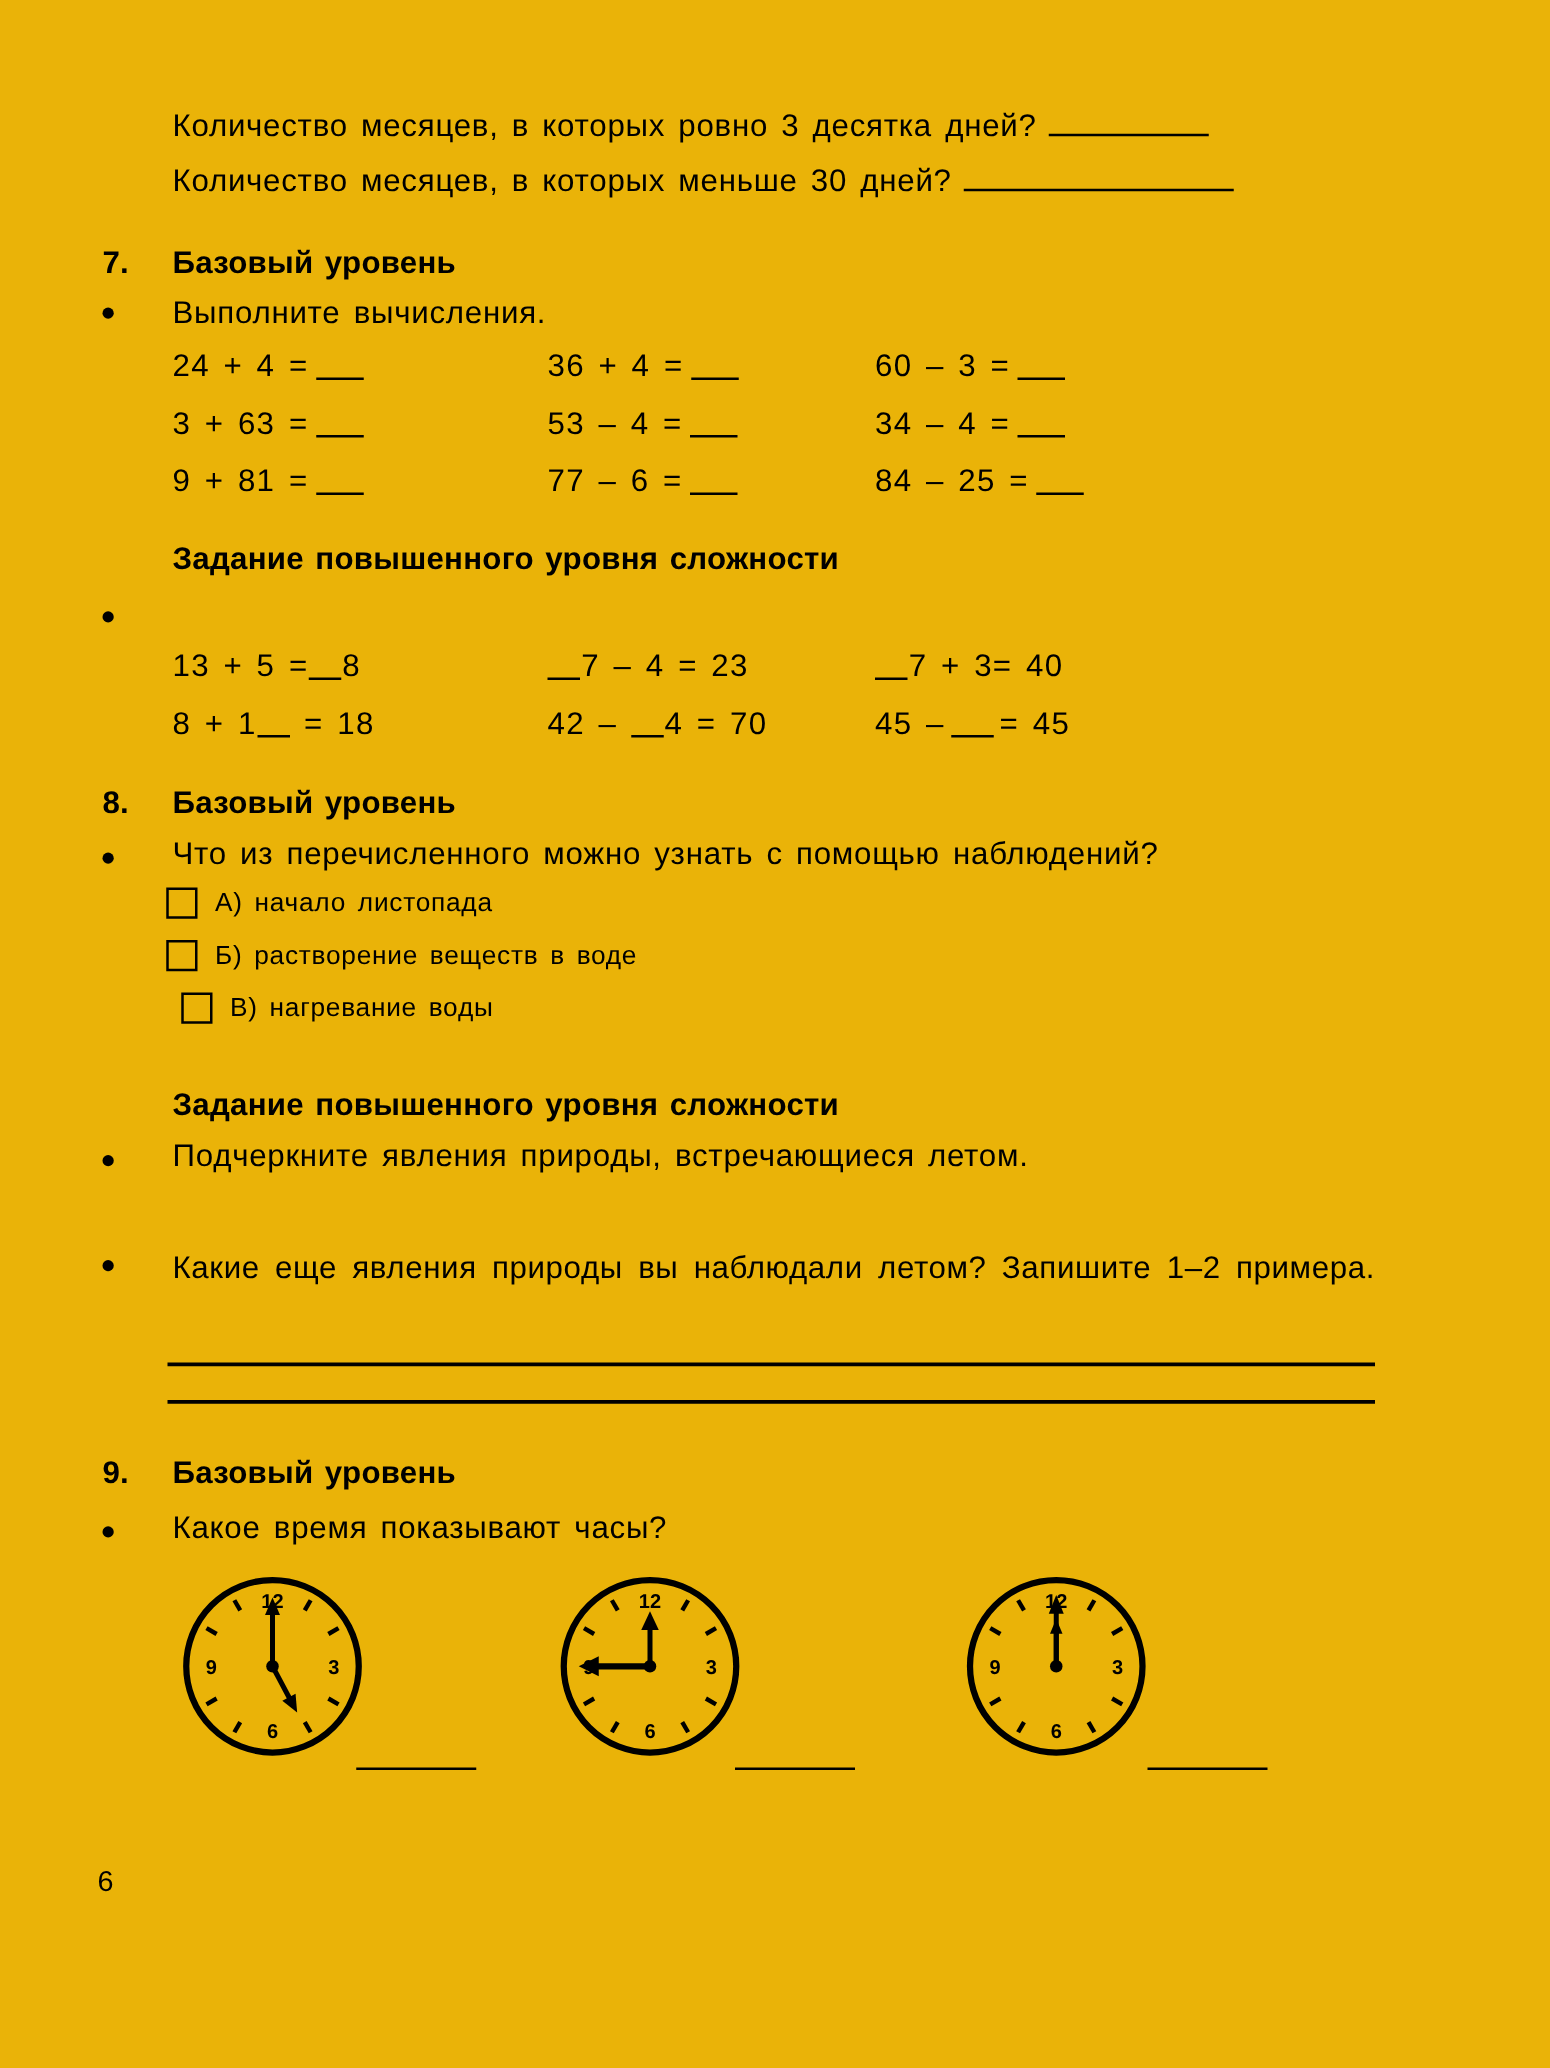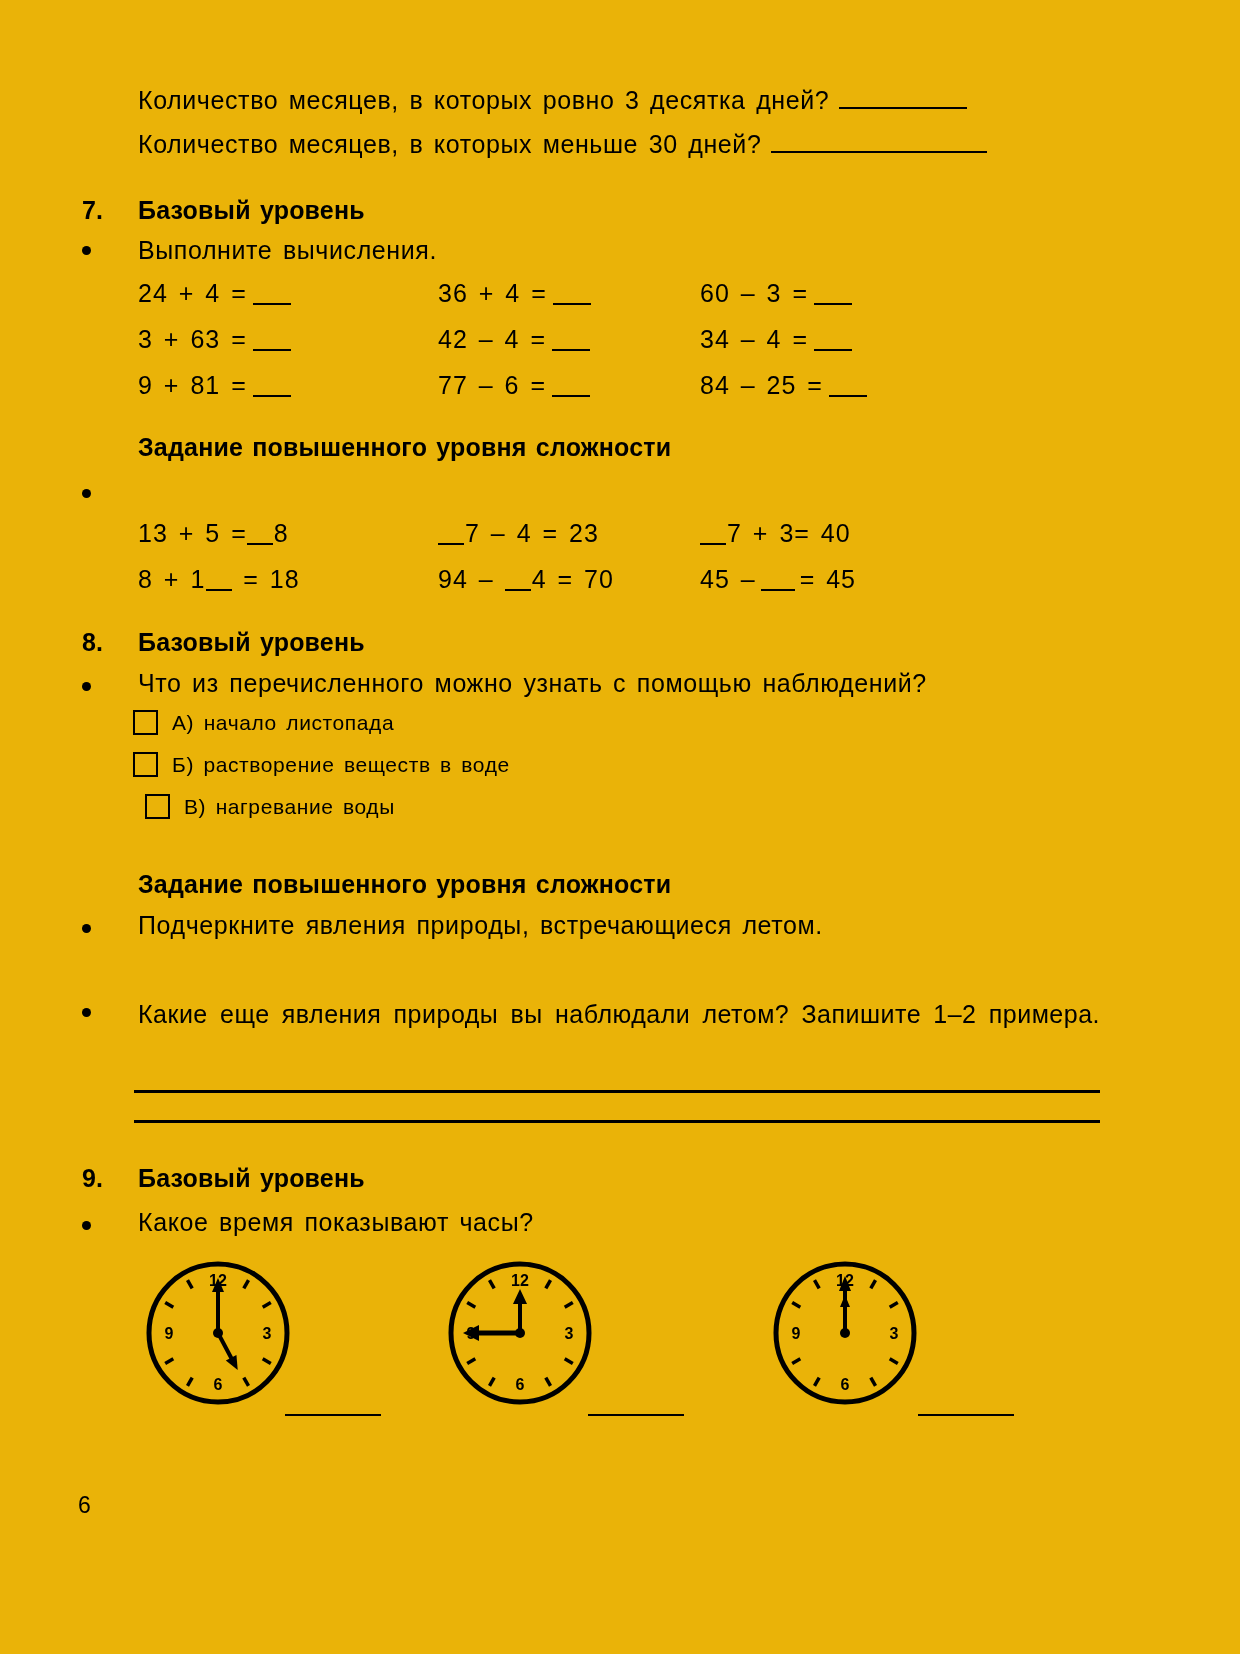--- a/index.html
+++ b/index.html
@@ -215,41 +215,41 @@
   <div class="bullet" style="top:246px;"></div>
   <div class="bullet-text" style="top:236px;">Выполните вычисления.</div>
 
   <div class="calc-row" style="top:279px;">
     <div class="calc-cell c0"><span>24 + 4 =</span><span class="ans-blank"></span></div>
     <div class="calc-cell c1"><span>36 + 4 =</span><span class="ans-blank"></span></div>
     <div class="calc-cell c2"><span>60 – 3 =</span><span class="ans-blank"></span></div>
   </div>
   <div class="calc-row" style="top:325px;">
     <div class="calc-cell c0"><span>3 + 63 =</span><span class="ans-blank"></span></div>
-    <div class="calc-cell c1"><span>42 – 4 =</span><span class="ans-blank"></span></div>
+    <div class="calc-cell c1"><span>53 – 4 =</span><span class="ans-blank"></span></div>
     <div class="calc-cell c2"><span>34 – 4 =</span><span class="ans-blank"></span></div>
   </div>
   <div class="calc-row" style="top:371px;">
     <div class="calc-cell c0"><span>9 + 81 =</span><span class="ans-blank"></span></div>
     <div class="calc-cell c1"><span>77 – 6 =</span><span class="ans-blank"></span></div>
     <div class="calc-cell c2"><span>84 – 25 =</span><span class="ans-blank"></span></div>
   </div>
 
   <div class="sub-head" style="top:433px;">Задание повышенного уровня сложности</div>
 
   <div class="bullet" style="top:489px;"></div>
 
   <div class="calc-row" style="top:519px;">
     <div class="calc-cell c0"><span>13 + 5 =</span><span class="pre-blank"></span><span>8</span></div>
     <div class="calc-cell c1"><span class="pre-blank"></span><span>7 – 4 = 23</span></div>
     <div class="calc-cell c2"><span class="pre-blank"></span><span>7 + 3= 40</span></div>
   </div>
   <div class="calc-row" style="top:565px;">
     <div class="calc-cell c0"><span>8 + 1</span><span class="post-blank"></span>&nbsp;<span>= 18</span></div>
-    <div class="calc-cell c1"><span>94 –</span>&nbsp;<span class="pre-blank"></span><span>4 = 70</span></div>
+    <div class="calc-cell c1"><span>42 –</span>&nbsp;<span class="pre-blank"></span><span>4 = 70</span></div>
     <div class="calc-cell c2"><span>45 –</span><span class="mid-blank"></span><span>= 45</span></div>
   </div>
 
   <div class="task-num" style="top:628px;">8.</div>
   <div class="task-head" style="top:628px;">Базовый уровень</div>
 
   <div class="bullet" style="top:682px;"></div>
   <div class="bullet-text" style="top:669px;">Что из перечисленного можно узнать с помощью наблюдений?</div>
 
   <div class="opt-row" style="top:710px;">

